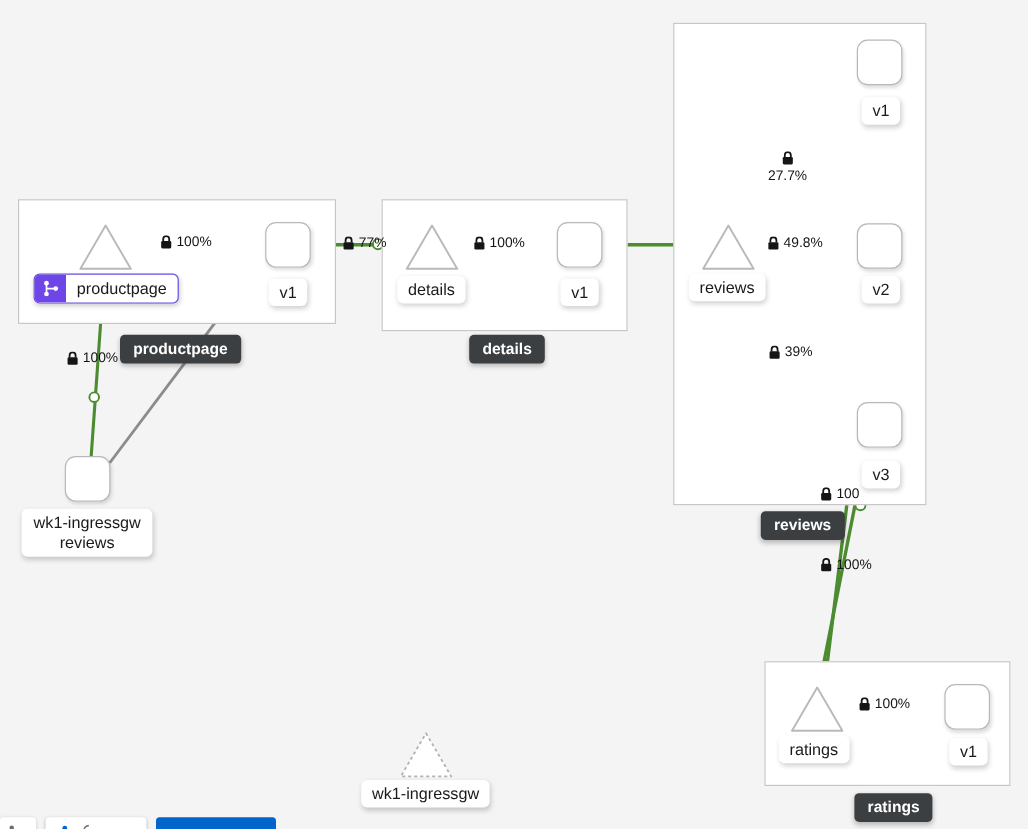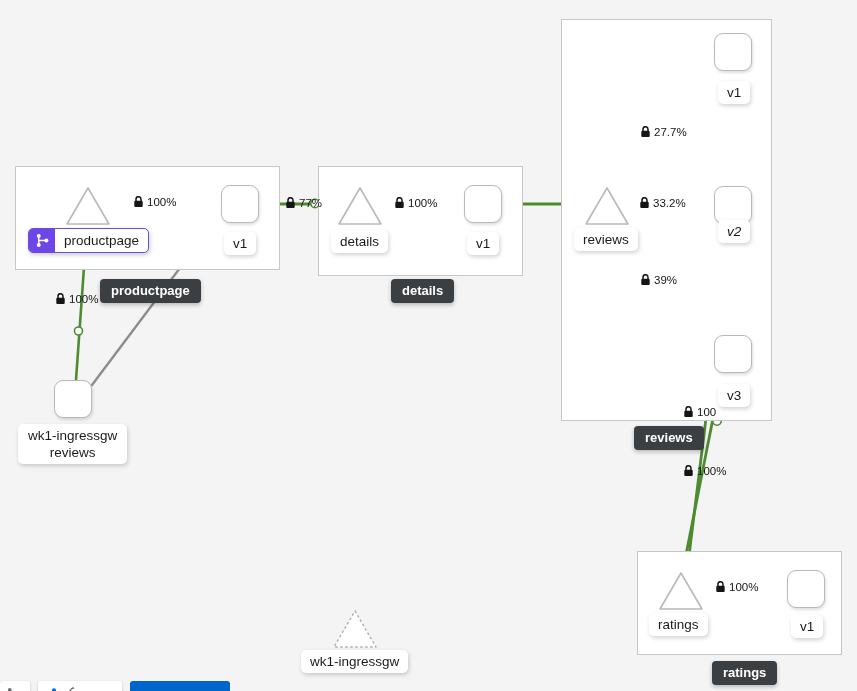--- a/index.html
+++ b/index.html
@@ -189,21 +189,21 @@
   <div class="nlabel" style="left:224px;top:232px;"><span>v1</span></div>
 
   <div class="nlabel" style="left:331px;top:230px;"><span>details</span></div>
 
   <div class="nlabel" style="left:467px;top:232px;"><span>v1</span></div>
 
   <div class="nlabel" style="left:574px;top:228px;"><span>reviews</span></div>
 
   <div class="nlabel" style="left:718px;top:81px;"><span>v1</span></div>
 
-  <div class="nlabel" style="left:718px;top:220px;font-style:italic;"><span>v2</span></div>
+  <div class="nlabel" style="left:718px;top:230px;"><span>v2</span></div>
 
   <div class="nlabel" style="left:718px;top:384px;"><span>v3</span></div>
 
   <div class="nlabel" style="left:649px;top:613px;"><span>ratings</span></div>
 
   <div class="nlabel" style="left:791px;top:615px;"><span>v1</span></div>
 
   <div class="nlabel two" style="left:18px;top:424px;">
     <div>wk1-ingressgw</div>
     <div>reviews</div>
@@ -236,37 +236,37 @@
   </div>
 
   <div class="elabel" style="left:394px;top:197px;">
     <svg width="11" height="12" viewBox="0 0 11 12" xmlns="http://www.w3.org/2000/svg">
       <path d="M3 5 V3.2 A2.5 2.5 0 0 1 8 3.2 V5" stroke="#151515" stroke-width="1.5" fill="none"></path>
       <rect x="1.3" y="4.8" width="8.4" height="6.2" rx="1.1" fill="#151515"></rect>
     </svg>
     <span>100%</span>
   </div>
 
-  <div class="elabel" style="left:640px;top:126px;">
+  <div class="elabel" style="left:640px;top:126px;flex-direction:column;">
     <svg width="11" height="12" viewBox="0 0 11 12" xmlns="http://www.w3.org/2000/svg">
       <path d="M3 5 V3.2 A2.5 2.5 0 0 1 8 3.2 V5" stroke="#151515" stroke-width="1.5" fill="none"></path>
       <rect x="1.3" y="4.8" width="8.4" height="6.2" rx="1.1" fill="#151515"></rect>
     </svg>
     <span>27.7%</span>
   </div>
 
   <div class="elabel" style="left:639px;top:197px;">
     <svg width="11" height="12" viewBox="0 0 11 12" xmlns="http://www.w3.org/2000/svg">
       <path d="M3 5 V3.2 A2.5 2.5 0 0 1 8 3.2 V5" stroke="#151515" stroke-width="1.5" fill="none"></path>
       <rect x="1.3" y="4.8" width="8.4" height="6.2" rx="1.1" fill="#151515"></rect>
     </svg>
-    <span>33.2%</span>
-  </div>
-
-  <div class="elabel" style="left:640px;top:274px;text-align:right;">
+    <span>49.8%</span>
+  </div>
+
+  <div class="elabel" style="left:640px;top:288px;text-align:right;">
     <svg width="11" height="12" viewBox="0 0 11 12" xmlns="http://www.w3.org/2000/svg">
       <path d="M3 5 V3.2 A2.5 2.5 0 0 1 8 3.2 V5" stroke="#151515" stroke-width="1.5" fill="none"></path>
       <rect x="1.3" y="4.8" width="8.4" height="6.2" rx="1.1" fill="#151515"></rect>
     </svg>
     <span>39%</span>
   </div>
 
   <div class="elabel" style="left:683px;top:406px;">
     <svg width="11" height="12" viewBox="0 0 11 12" xmlns="http://www.w3.org/2000/svg">
       <path d="M3 5 V3.2 A2.5 2.5 0 0 1 8 3.2 V5" stroke="#151515" stroke-width="1.5" fill="none"></path>

